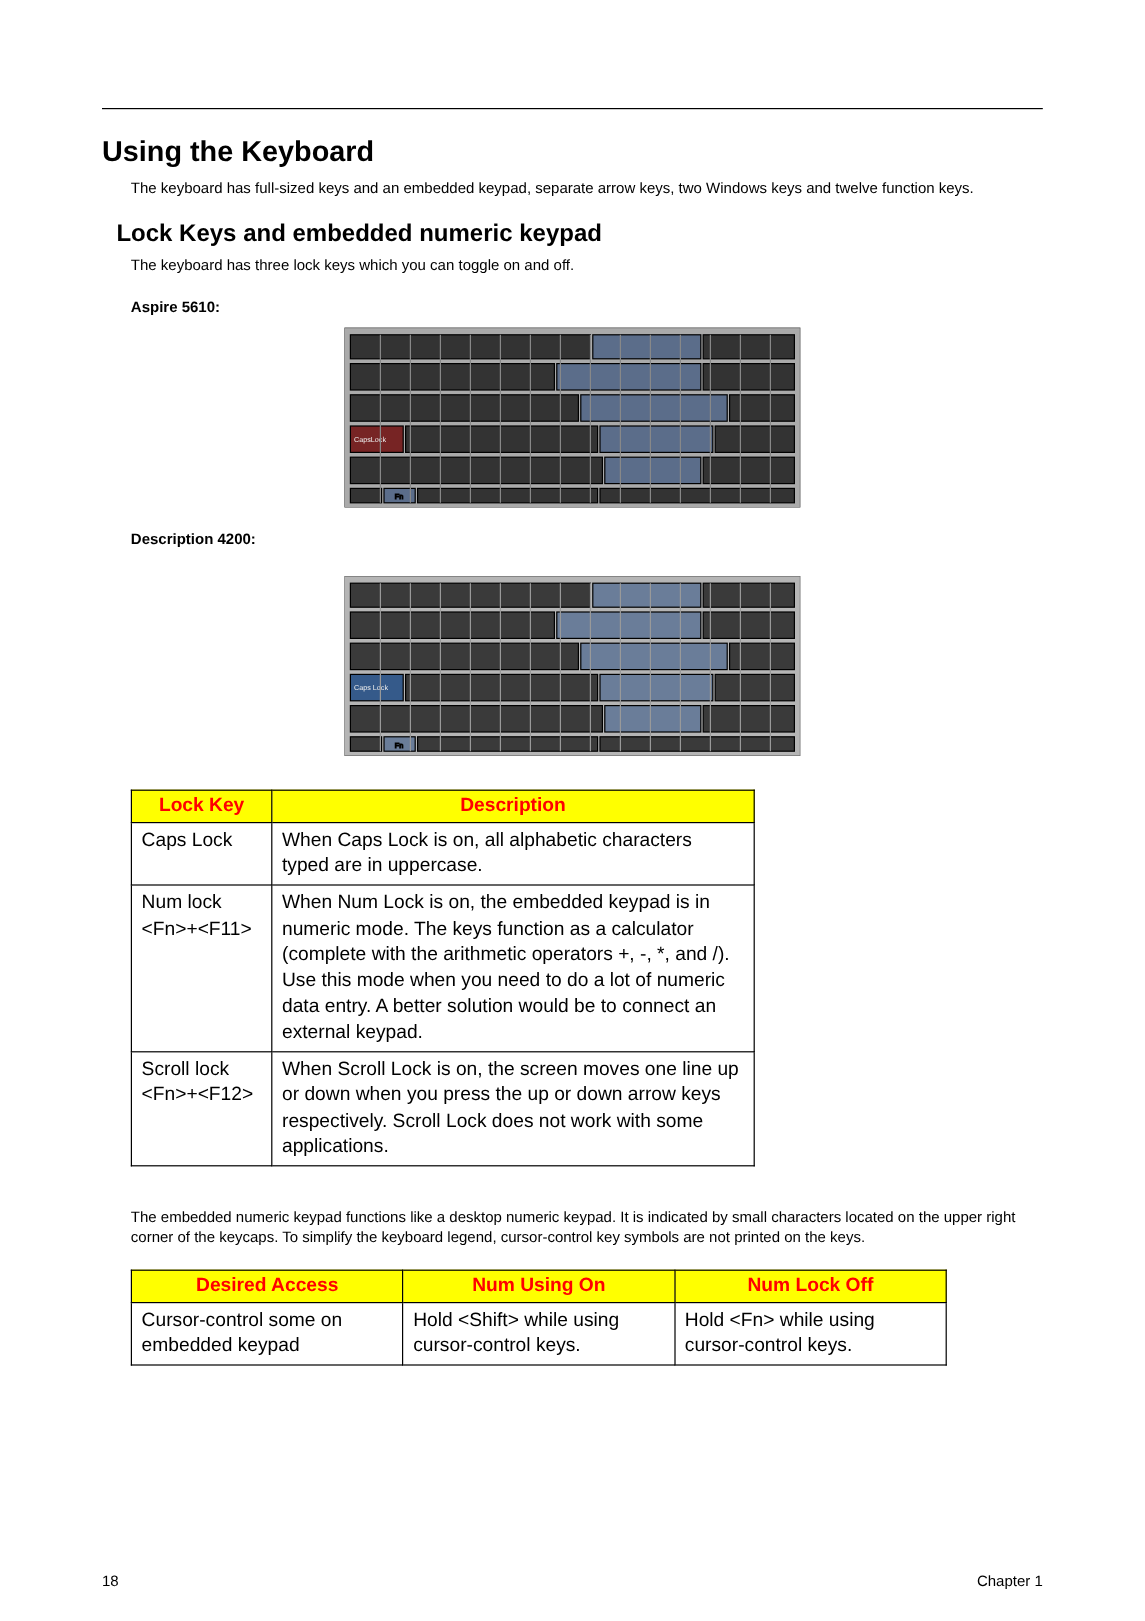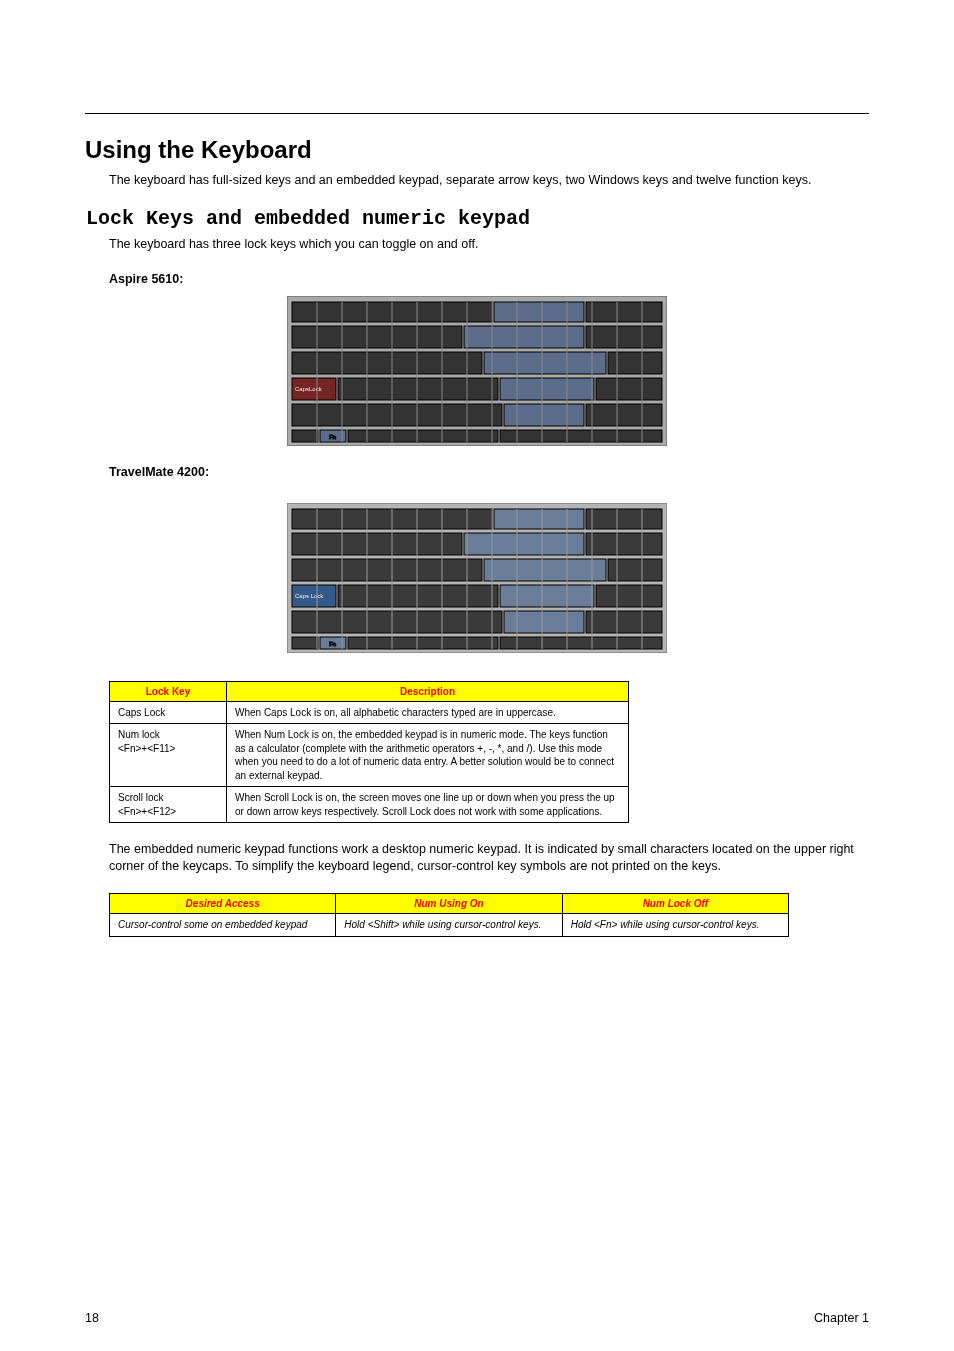--- a/index.html
+++ b/index.html
@@ -6,40 +6,40 @@
     margin: 0;
     padding: 0;
     font-family: Arial, Helvetica, sans-serif;
     background: #fff;
     color: #000;
   }
   .page {
     width: 954px;
     min-height: 1351px;
     margin: 0 auto;
-    padding: 113px 85px 30px 85px;
+    padding: 90px 85px 30px 85px;
     box-sizing: border-box;
     position: relative;
   }
   .top-rule {
     border-top: 1px solid #000;
     height: 0;
     margin-bottom: 22px;
   }
   h1.section-title {
     font-family: "Segoe UI", "Trebuchet MS", Arial, sans-serif;
     font-weight: 700;
     font-size: 24px;
     margin: 0 0 8px 0;
   }
   h2.subsection-title {
-    font-family: Liberation Mono, monospace;
+    font-family: Liberation Sans, sans-serif;
     font-weight: 700;
     font-size: 20px;
-    margin: 18px 0 6px 1px;
+    margin: 18px 0 6px 12px;
   }
   .body-text {
     font-size: 12.5px;
     line-height: 1.35;
     margin: 0 0 6px 0;
   }
   .indent-block {
     margin-left: 24px;
   }
   .bold-label {
@@ -53,41 +53,41 @@
     margin: 8px auto 16px auto;
     display: block;
   }
   .kb-svg {
     display:block;
     width:380px;
     height:150px;
   }
   table.data-table {
     border-collapse: collapse;
-    margin: 8px 0 18px 0;
-    font-size: 10px;
+    margin: 8px 0 34px 0;
+    font-size: 16px;
   }
   table.data-table th {
     background: #ffff00;
     color: #ff0000;
     font-weight: 700;
     border: 1px solid #000;
     padding: 4px 8px;
     text-align: center;
   }
   table.data-table td {
     border: 1px solid #000;
     padding: 4px 8px;
     vertical-align: top;
     line-height: 1.35;
   }
   .lock-table { width: 520px; }
   .lock-table th:first-child, .lock-table td:first-child { width: 100px; }
   .access-table { width: 680px; }
-  .access-table th, .access-table td { width: 33%; font-style: italic; }
+  .access-table th, .access-table td { width: 33%; }
   .footer {
     position: absolute;
     bottom: 26px;
     left: 85px;
     right: 85px;
     font-size: 12.5px;
     display: flex;
     justify-content: space-between;
     text-align: right;
   }
@@ -169,21 +169,21 @@
         <line x1="255" y1="6" x2="255" y2="146"></line>
         <line x1="280" y1="6" x2="280" y2="146"></line>
         <line x1="305" y1="6" x2="305" y2="146"></line>
         <line x1="330" y1="6" x2="330" y2="146"></line>
         <line x1="355" y1="6" x2="355" y2="146"></line>
       </g>
     </svg>
   </div>
 
   <div class="indent-block">
-    <span class="bold-label">TravelMate 4200:</span>
+    <span class="bold-label">Description 4200:</span>
   </div>
 
   <div class="keyboard-figure" style="margin-top:24px;margin-bottom:28px;">
     <svg class="kb-svg" viewBox="0 0 380 150">
       <rect x="0" y="0" width="380" height="150" fill="#b5b5b5" stroke="#666"></rect>
 
       <g fill="#3a3a3a" stroke="#000">
         <rect x="5" y="6" width="200" height="20"></rect>
         <rect x="207" y="6" width="90" height="20" fill="#6a7d99"></rect>
         <rect x="299" y="6" width="76" height="20"></rect>
@@ -262,21 +262,21 @@
         <tr>
           <td style="white-space:pre-line;">Scroll lock
 &lt;Fn&gt;+&lt;F12&gt;</td>
           <td>When Scroll Lock is on, the screen moves one line up or down when you press the up or down arrow keys respectively. Scroll Lock does not work with some applications.</td>
         </tr>
       </tbody>
     </table>
   </div>
 
   <div class="indent-block">
-    <p class="body-text" style="margin-top:12px;margin-bottom:18px;">The embedded numeric keypad functions work a desktop numeric keypad. It is indicated by small characters located on the upper right corner of the keycaps. To simplify the keyboard legend, cursor-control key symbols are not printed on the keys.</p>
+    <p class="body-text" style="margin-top:12px;margin-bottom:18px;">The embedded numeric keypad functions like a desktop numeric keypad. It is indicated by small characters located on the upper right corner of the keycaps. To simplify the keyboard legend, cursor-control key symbols are not printed on the keys.</p>
 
     <table class="data-table access-table">
       <thead>
         <tr>
           <th>Desired Access</th>
           <th>Num Using On</th>
           <th>Num Lock Off</th>
         </tr>
       </thead>
       <tbody>

